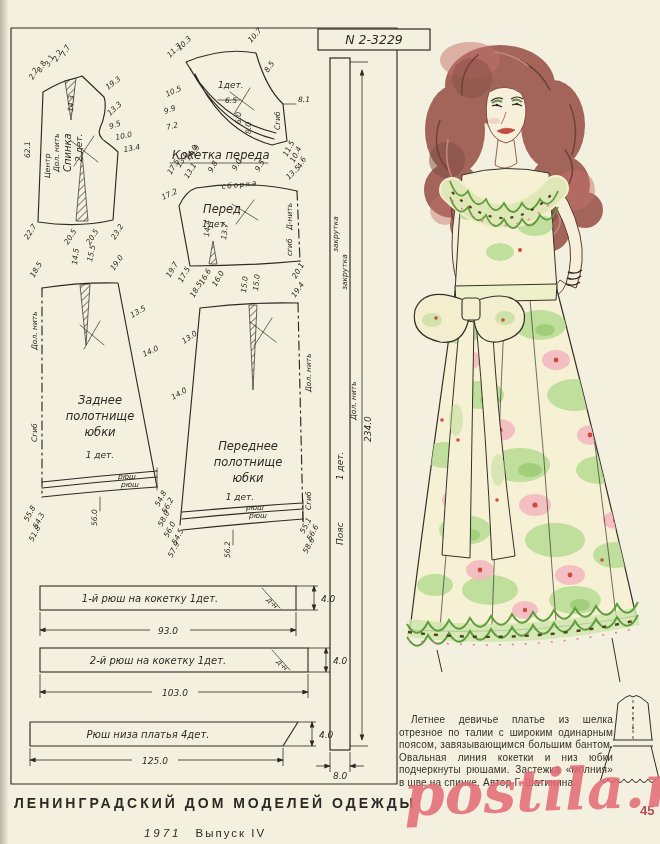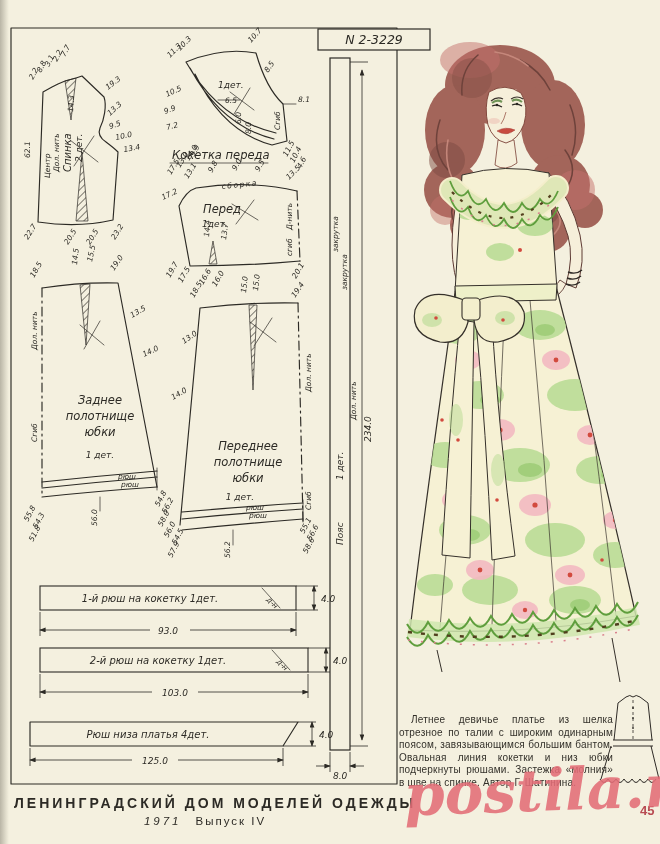--- a/index.html
+++ b/index.html
@@ -16,21 +16,21 @@
   .o{fill:none;stroke:#2c2a25;stroke-width:1.15;stroke-linejoin:round;stroke-linecap:round}
   .t{stroke-width:.7}
   .dm{fill:none;stroke:#2c2a25;stroke-width:.8}
   .fold{stroke-dasharray:9 4 2 4}
   .desc{position:absolute;left:399px;top:714px;width:214px;font-size:10px;line-height:12.6px;
         letter-spacing:.2px;text-align:justify;color:#33302a}
   .desc p{margin:0;text-indent:12px}
   .desc .foot{text-indent:0;text-align:center;margin-top:1px}
   .footer{position:absolute;left:14px;top:795px;width:382px;text-align:center}
   .footer .t1{font-weight:bold;font-size:14px;letter-spacing:3px;white-space:nowrap}
-  .footer .t2{font-size:11.5px;margin-top:4px;letter-spacing:2px}
+  .footer .t2{font-size:11.5px;margin-top:16px;letter-spacing:2px}
   .footer .yr{font-style:italic;letter-spacing:3px;margin-right:14px}
   .wm{position:absolute;left:404px;top:756px;font:bold italic 58px "DejaVu Serif",serif;
       color:rgba(226,108,118,.88);transform:rotate(-2deg);white-space:nowrap;z-index:3}
   .pgnum{position:absolute;left:640px;top:803px;font-weight:bold;font-size:13px;color:#b84b52;z-index:2}
 </style>
 </head>
 <body>
 
 <div class="page">
 <div class="scan-edge"></div>

